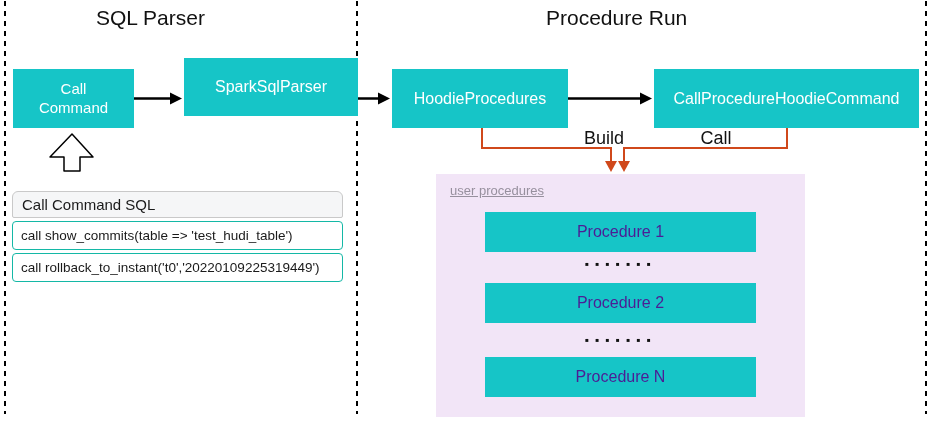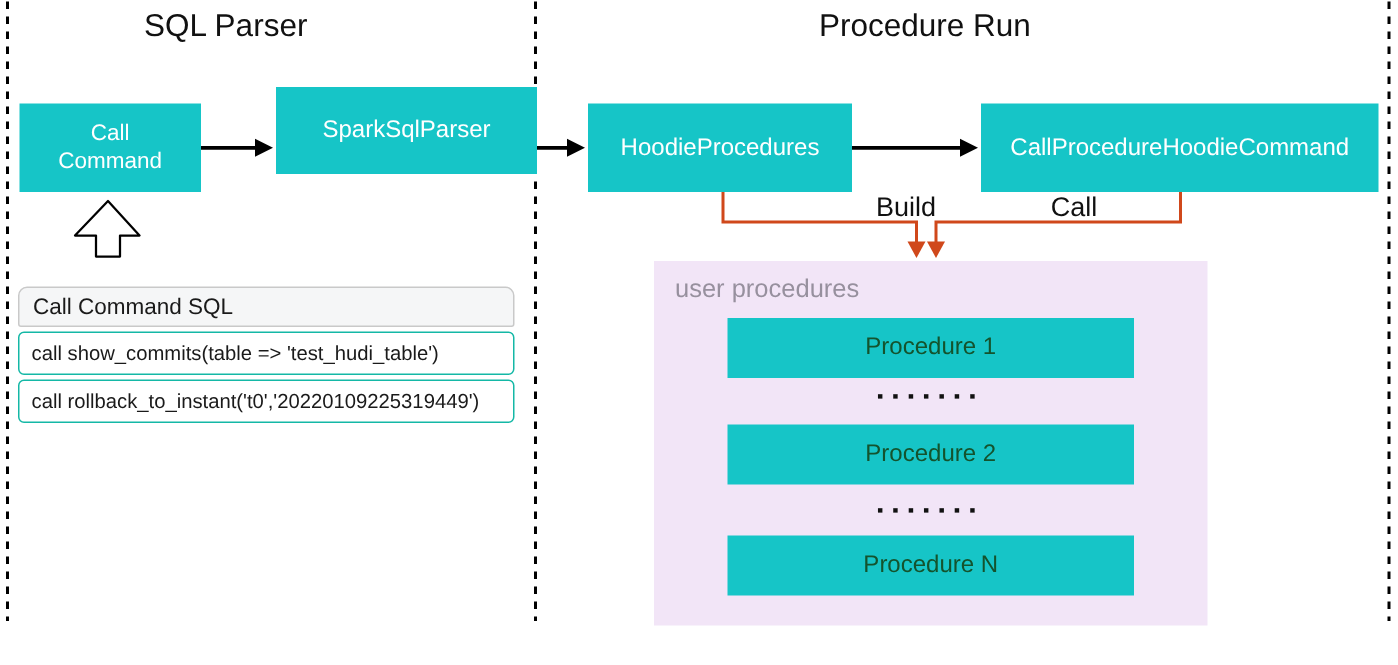--- a/index.html
+++ b/index.html
@@ -30,24 +30,24 @@
   .sql-row{
     box-sizing:border-box;height:29px;background:#ffffff;border:1px solid #14b8a6;
     border-radius:4px;margin-top:3px;font-size:13.5px;color:#1a1a1a;
     display:flex;align-items:center;padding-left:8px;white-space:nowrap;
   }
   
   .proc-panel{
     position:absolute;left:436px;top:174px;width:369px;height:243px;background:#F2E5F7;
   }
   .proc-label{
-    position:absolute;left:14px;top:9px;font-size:17px;color:#97909E;
+    position:absolute;left:14px;top:9px;font-size:13px;color:#97909E;text-decoration:underline;
   }
   .proc-box{
-    position:absolute;left:49px;width:271px;height:40px;background:#16C5C7;color:#14532d;
+    position:absolute;left:49px;width:271px;height:40px;background:#16C5C7;color:#4c1d95;
     display:flex;align-items:center;justify-content:center;font-size:16px;
   }
   .dots{
     position:absolute;left:0;width:100%;text-align:center;color:#111;
     font-size:12px;letter-spacing:6px;font-weight:bold;line-height:12px;
   }
 </style>
 </head>
 <body>
 

